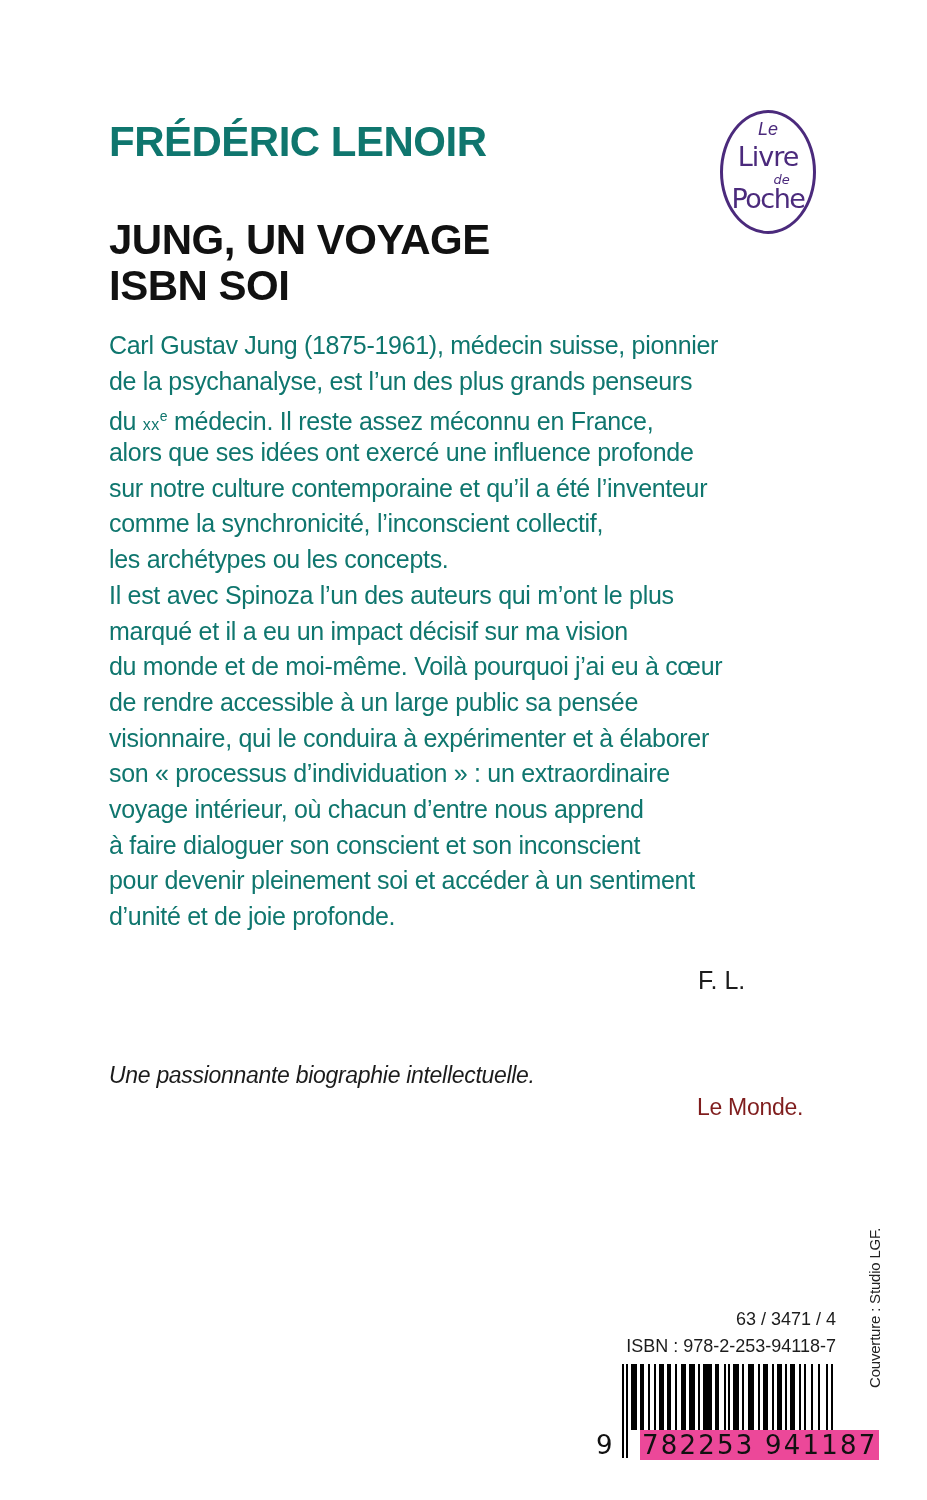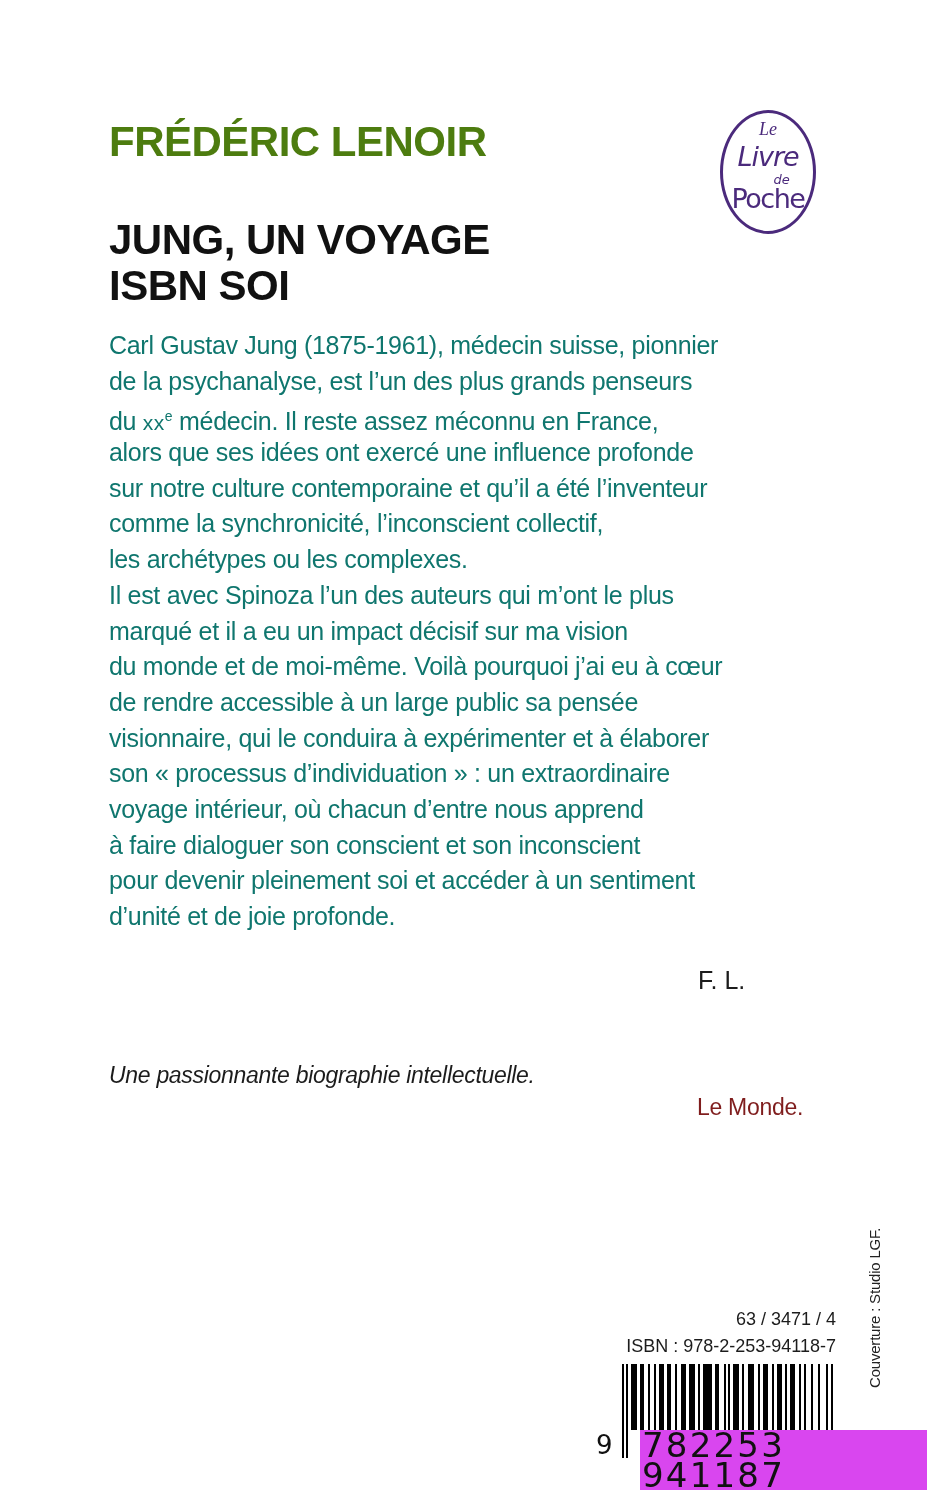--- a/index.html
+++ b/index.html
@@ -5,51 +5,51 @@
   html, body { margin: 0; padding: 0; }
   body {
     width: 927px; height: 1500px; background: #ffffff;
     position: relative; overflow: hidden;
     font-family: "Liberation Sans", "DejaVu Sans", sans-serif;
     color: #1a1a1a;
   }
   .abs { position: absolute; }
   .author {
     left: 109px; top: 118px; font-size: 42px; font-weight: bold;
-    color: #4d7c0f; letter-spacing: -0.5px; line-height: 48px; white-space: nowrap;
+    color: #0f766e; letter-spacing: -0.5px; line-height: 48px; white-space: nowrap;
   }
   .title {
     left: 109px; top: 170px; font-size: 42px; font-weight: bold;
     color: #111111; line-height: 46px; letter-spacing: -0.5px; white-space: nowrap; margin-top: 47px;
   }
   .title div { height: 46px; }
   .logo {
     left: 720px; top: 110px; width: 96px; height: 124px;
     border: 3px solid #4b2a7c; border-radius: 50%;
     box-sizing: border-box; color: #4b2a7c; text-align: center;
     font-family: "DejaVu Sans", sans-serif;
   }
-  .logo .le { position: absolute; left: 0; right: 0; top: 6px; font-size: 18px; font-style: italic; font-family: Liberation Serif, serif; }
-  .logo .livre { position: absolute; left: 0; right: 0; top: 28px; font-size: 27px; letter-spacing: -1px; font-style: italic; }
+  .logo .le { position: absolute; left: 0; right: 0; top: 6px; font-size: 18px; font-style: italic; font-family: Liberation Sans, sans-serif; }
+  .logo .livre { position: absolute; left: 0; right: 0; top: 28px; font-size: 27px; letter-spacing: -1px; }
   .logo .de { position: absolute; left: 0; right: 0; top: 59px; font-size: 13px; font-style: italic; padding-left: 27px; }
   .logo .poche { position: absolute; left: -4px; right: -4px; top: 70px; font-size: 27px; letter-spacing: -1.5px; }
   .body-text {
     left: 109px; top: 328px; font-size: 25px; line-height: 35.7px;
     color: #0f766e; letter-spacing: -0.3px;
   }
   .body-text div { white-space: nowrap; height: 35.7px; }
   .sup { font-size: 14px; vertical-align: 9px; }
-  .sc { font-size: 21px; letter-spacing: 0.5px; }
+  .sc { font-size: 16px; letter-spacing: 0.5px; }
   .sig { left: 698px; top: 966px; font-size: 25px; color: #1c1c1c; }
   .quote { left: 109px; top: 1062px; font-size: 23px; font-style: italic; color: #1c1c1c; letter-spacing: -0.3px; }
   .source { left: 697px; top: 1094px; font-size: 23px; color: #7f1d1d; letter-spacing: -0.3px; }
   .codes { right: 91px; top: 1306px; font-size: 18px; text-align: right; color: #1c1c1c; line-height: 27px; }
   .barcode { left: 622px; top: 1364px; width: 216px; height: 94px; }
   .bc-first { left: 596px; top: 1430px; font-size: 26px; font-family: "DejaVu Sans", sans-serif; color: #111; }
-  .bc-digits { left: 640px; top: 1430px; font-size: 34px; font-family: "DejaVu Sans", sans-serif; color: #111; letter-spacing: 2.2px; background: #d946ef; padding: 0 2px; line-height: 30px; }
+  .bc-digits { left: 640px; top: 1430px; font-size: 26px; font-family: "DejaVu Sans", sans-serif; color: #111; letter-spacing: 2.2px; background: #ec4899; padding: 0 2px; line-height: 30px; }
   .credit {
     left: 866px; top: 1388px; font-size: 15px; color: #222;
     transform: rotate(-90deg); transform-origin: left top; white-space: nowrap;
     letter-spacing: -0.2px;
   }
 </style>
 </head>
 <body>
 
 <div class="abs author">FRÉDÉRIC LENOIR</div>
@@ -66,21 +66,21 @@
   <span class="poche">Poche</span>
 </div>
 
 <div class="abs body-text">
   <div>Carl Gustav Jung (1875-1961), médecin suisse, pionnier</div>
   <div>de la psychanalyse, est l’un des plus grands penseurs</div>
   <div><span>du </span><span class="sc">xx</span><span class="sup">e</span><span> médecin. Il reste assez méconnu en France,</span></div>
   <div>alors que ses idées ont exercé une influence profonde</div>
   <div>sur notre culture contemporaine et qu’il a été l’inventeur</div>
   <div>comme la synchronicité, l’inconscient collectif,</div>
-  <div>les archétypes ou les complexes.</div>
+  <div>les archétypes ou les concepts.</div>
   <div>Il est avec Spinoza l’un des auteurs qui m’ont le plus</div>
   <div>marqué et il a eu un impact décisif sur ma vision</div>
   <div>du monde et de moi-même. Voilà pourquoi j’ai eu à cœur</div>
   <div>de rendre accessible à un large public sa pensée</div>
   <div>visionnaire, qui le conduira à expérimenter et à élaborer</div>
   <div>son « processus d’individuation » : un extraordinaire</div>
   <div>voyage intérieur, où chacun d’entre nous apprend</div>
   <div>à faire dialoguer son conscient et son inconscient</div>
   <div>pour devenir pleinement soi et accéder à un sentiment</div>
   <div>d’unité et de joie profonde.</div>

